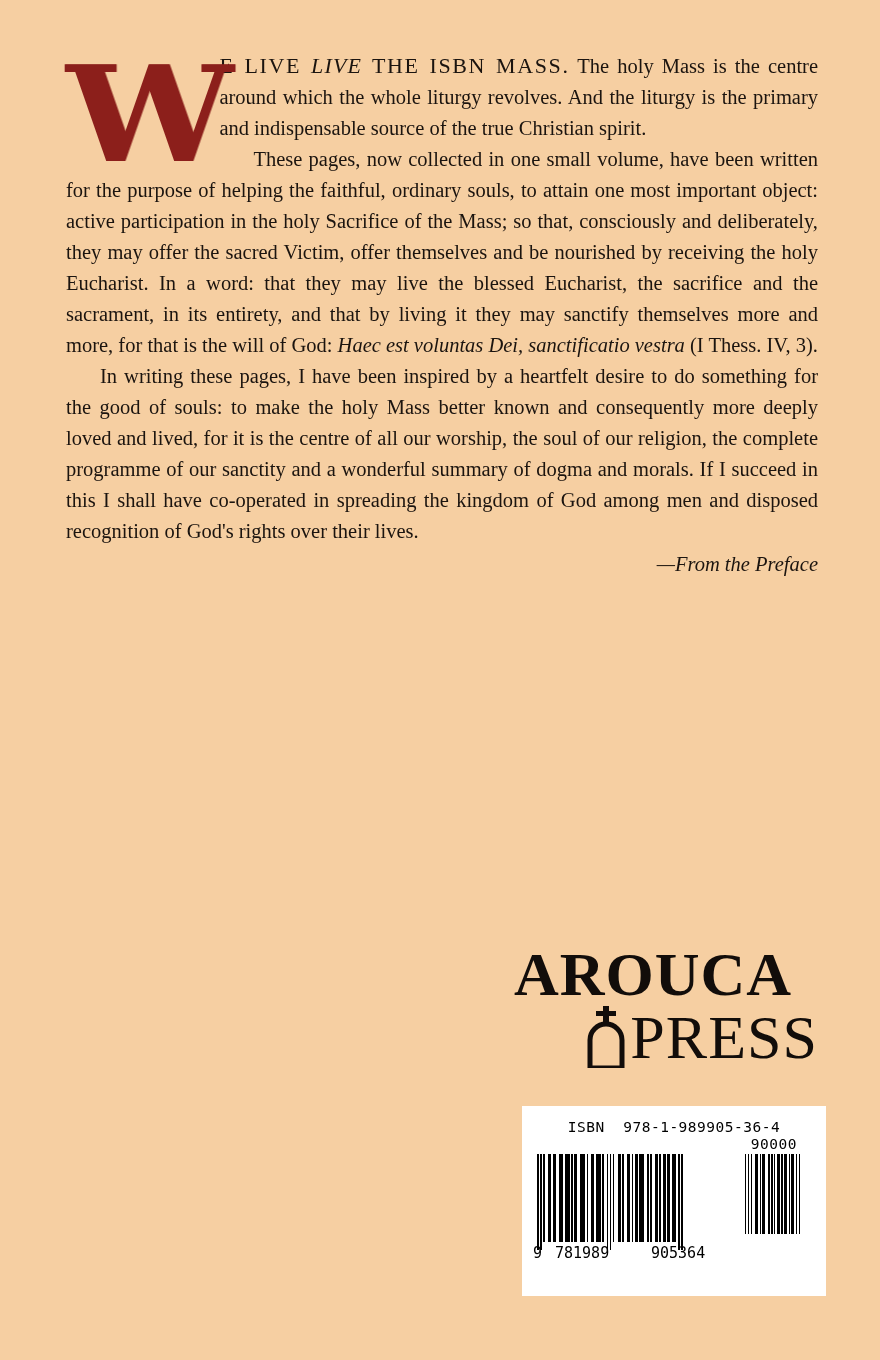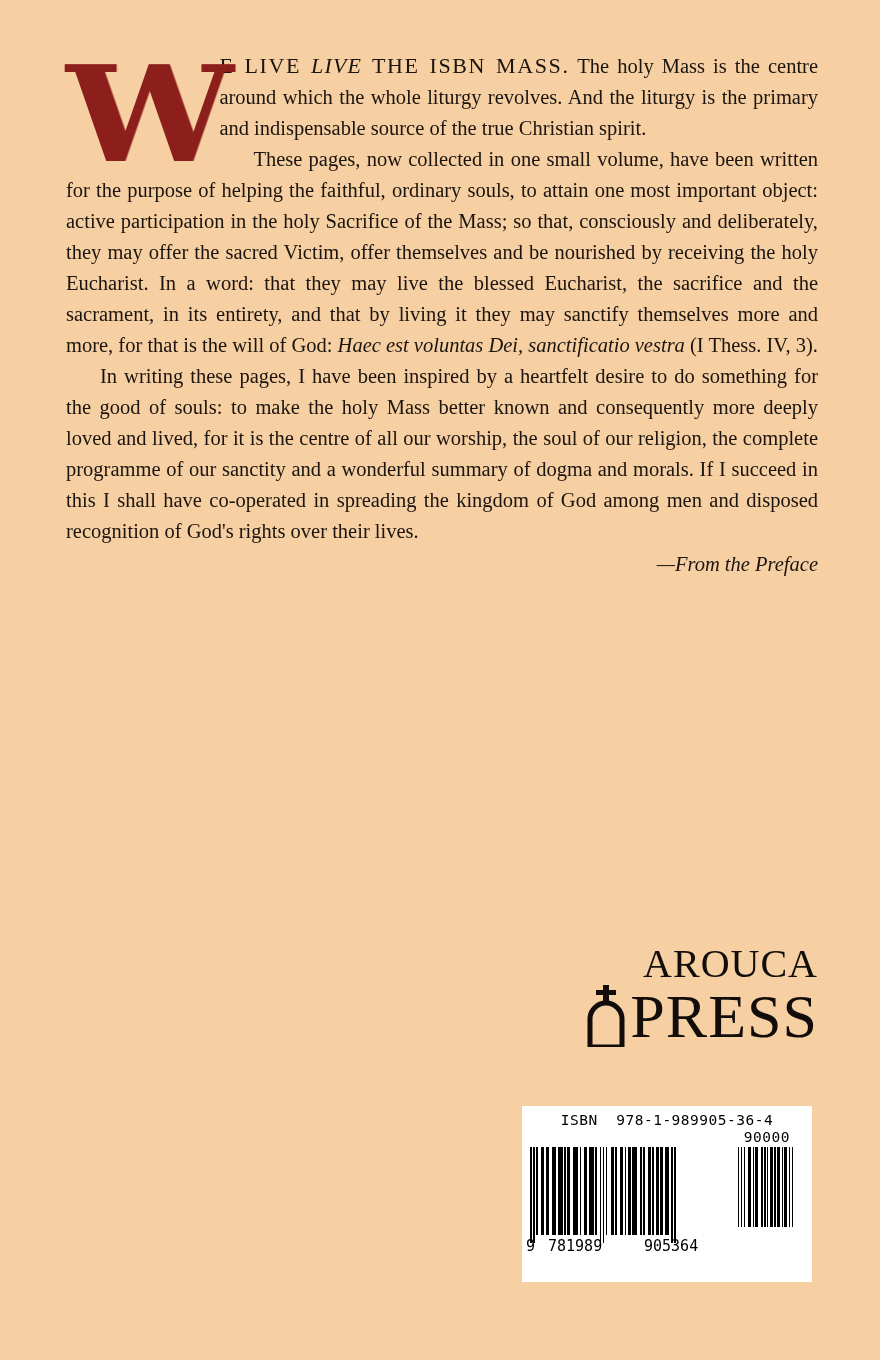--- a/index.html
+++ b/index.html
@@ -78,24 +78,25 @@
   .logo {
     position: absolute;
     right: 62px;
     top: 945px;
     width: 330px;
     text-align: right;
     font-family: "Liberation Serif", serif;
     color: #120d0a;
   }
   .logo-line1 {
-    font-size: 40px;
+    font-size: 62px;
     letter-spacing: 1px;
     line-height: 0.95;
-    font-weight: normal;
+    font-weight: bold;
+    text-align: center;
   }
   .logo-line2 {
     font-size: 62px;
     letter-spacing: 1px;
     line-height: 1.0;
     margin-top: 2px;
     display: flex;
     align-items: center;
     justify-content: flex-end;
   }
@@ -109,21 +110,21 @@
   .logo-mark svg { display: block; }
 
   
   .barcode-box {
     position: absolute;
     left: 522px;
     top: 1106px;
     width: 290px;
     height: 176px;
     background: #ffffff;
-    padding: 0;
+    padding: 7px;
   }
   .isbn-text {
     font-family: "DejaVu Sans Mono", monospace;
     font-size: 14.5px;
     letter-spacing: 0.5px;
     text-align: center;
     color: #000;
     padding-top: 6px;
   }
   .ean5-label {

